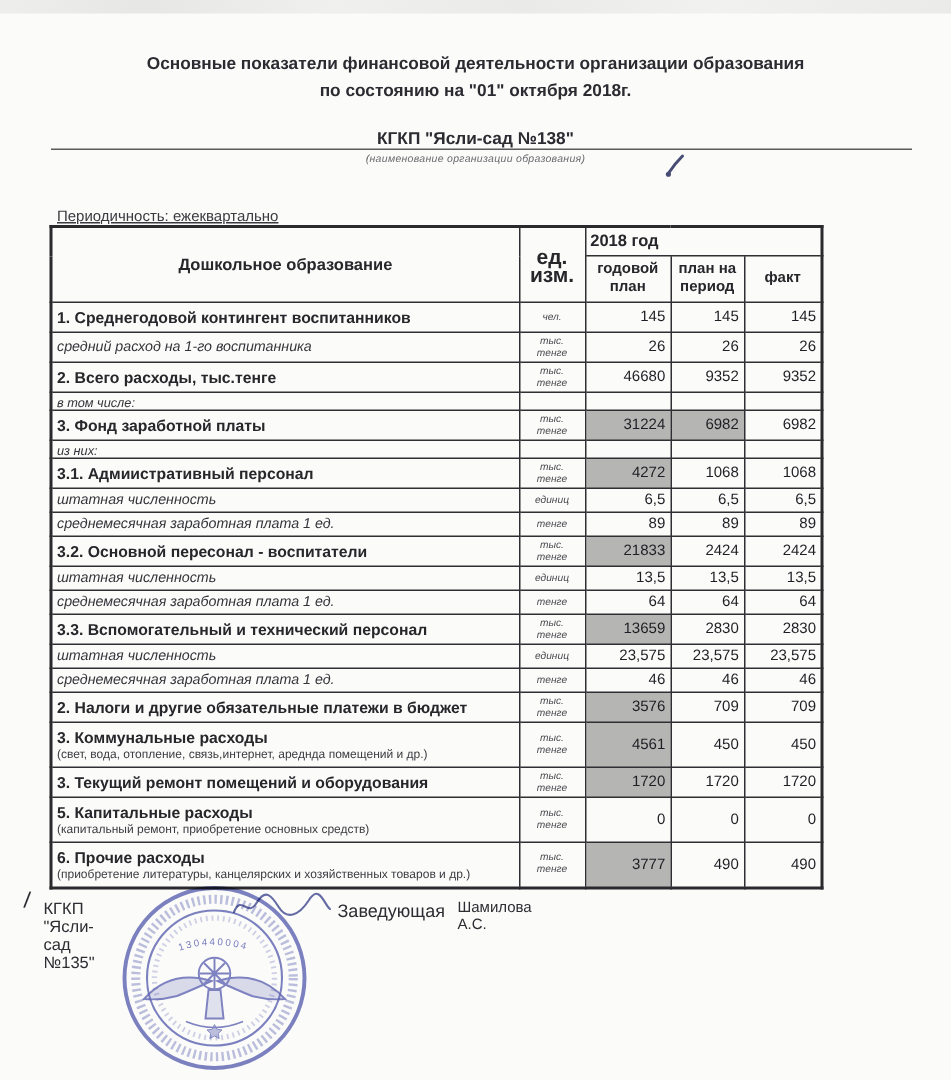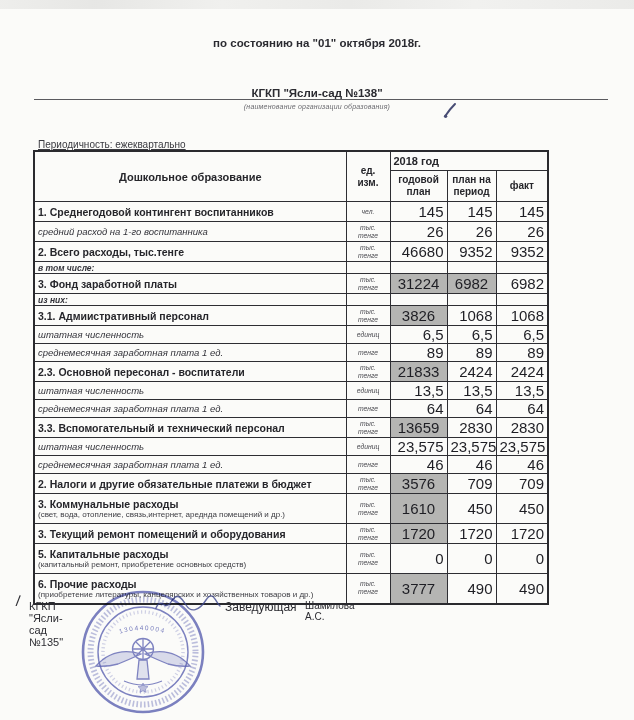--- a/index.html
+++ b/index.html
@@ -34,50 +34,51 @@
   table.fin{
     position:absolute;top:150px;left:33px;width:514px;
     border-collapse:collapse;table-layout:fixed;
     border:2px solid #2a2a2e;
   }
   table.fin th, table.fin td{
     border:1px solid #2e2e33;
     padding:0 3px;overflow:hidden;
   }
   th.c-label{font-weight:bold;font-size:11px;text-align:center;}
-  th.c-unit{font-weight:bold;font-size:10px;text-align:center;line-height:12px;}
+  th.c-unit{font-weight:bold;font-size:14px;text-align:center;line-height:12px;}
   th.c-year{font-weight:bold;font-size:11px;text-align:left;height:18px;}
   th.c-sub{font-weight:bold;font-size:10px;text-align:center;line-height:12px;font-weight:bold;}
   td.lab{font-size:10.5px;text-align:left;}
   tr.bold td.lab .t{font-weight:bold;margin-top:48px;}
   tr.plain td.lab .t{font-weight:bold;}
   tr.ital td.lab{font-style:italic;font-size:9.5px;color:#33333a;}
-  tr.sec td.lab{font-style:italic;font-size:8.5px;color:#33333a;font-weight:bold;}
+  tr.sec td.lab{font-style:italic;font-size:8.5px;color:#33333a;}
   td.lab .sub{font-size:8px;font-weight:normal;color:#3c3c42;line-height:9px;display:block;}
   td.unit{font-style:italic;font-size:6.8px;color:#4a4a50;text-align:center;line-height:8px;}
-  td.v{font-size:15px;text-align:right;padding-right:5px;color:#1e1e24;}
-  td.sh{background:#b5b5b3;background-image:radial-gradient(#aaaaa8 12%,transparent 13%);background-size:4px 4px;text-align:center;}
+  td.v{font-size:10px;text-align:right;padding-right:5px;color:#1e1e24;}
+  td.sh{background:#b5b5b3;background-image:radial-gradient(#aaaaa8 12%,transparent 13%);background-size:4px 4px;}
   tr.h-a{height:20px;} tr.h-b{height:12px;} tr.h-c{height:16px;} tr.h-d{height:30px;}
   th.hdr2{height:30px;}
 
   .footer{position:absolute;top:0;left:0;}
   .f-slash{position:absolute;left:16px;top:592px;font-size:15px;color:#2e2e34;transform:rotate(6deg);}
   .f-org{position:absolute;left:29px;top:600px;font-size:11px;color:#2c2c32;}
   .f-sign{position:absolute;left:152px;top:593px;width:72px;height:22px;}
   .f-role{position:absolute;left:225px;top:600px;font-size:12px;color:#2c2c32;}
   .f-name{position:absolute;left:305px;top:600px;font-size:10px;color:#2c2c32;}
 
   .stamp{position:absolute;left:76px;top:586px;width:134px;height:134px;mix-blend-mode:multiply;opacity:.88;}
 </style>
 </head>
 <body>
 
 <div class="scan-edge"></div>
 
 <div class="doc-title">
+  <div>Основные показатели финансовой деятельности организации образования</div>
   <div>по состоянию на "01" октября 2018г.</div>
 </div>
 
 <div class="org-block">
   <span class="org-name">КГКП "Ясли-сад №138"</span>
 </div>
 <div class="org-rule"></div>
 <div class="org-caption">(наименование организации образования)</div>
 
 <svg class="pen-mark" viewBox="0 0 18 20">
@@ -146,40 +147,40 @@
     <tr class="sec h-b">
       <td class="lab"><span class="t">из них:</span></td>
       <td class="unit"></td>
       <td class="v"></td>
       <td class="v"></td>
       <td class="v"></td>
     </tr>
     <tr class="plain h-a">
       <td class="lab"><span class="t">3.1. Адмиистративный персонал</span></td>
       <td class="unit">тыс. тенге</td>
-      <td class="v sh">3826</td>
+      <td class="v sh">4272</td>
       <td class="v">1068</td>
       <td class="v">1068</td>
     </tr>
     <tr class="ital h-c">
       <td class="lab"><span class="t">штатная численность</span></td>
       <td class="unit">единиц</td>
       <td class="v">6,5</td>
       <td class="v">6,5</td>
       <td class="v">6,5</td>
     </tr>
     <tr class="ital h-c">
       <td class="lab"><span class="t">среднемесячная заработная плата 1 ед.</span></td>
       <td class="unit">тенге</td>
       <td class="v">89</td>
       <td class="v">89</td>
       <td class="v">89</td>
     </tr>
     <tr class="plain h-a">
-      <td class="lab"><span class="t">2.3. Основной пересонал - воспитатели</span></td>
+      <td class="lab"><span class="t">3.2. Основной пересонал - воспитатели</span></td>
       <td class="unit">тыс. тенге</td>
       <td class="v sh">21833</td>
       <td class="v">2424</td>
       <td class="v">2424</td>
     </tr>
     <tr class="ital h-c">
       <td class="lab"><span class="t">штатная численность</span></td>
       <td class="unit">единиц</td>
       <td class="v">13,5</td>
       <td class="v">13,5</td>
@@ -216,21 +217,21 @@
     <tr class="bold h-a">
       <td class="lab"><span class="t">2. Налоги и другие обязательные платежи в бюджет</span></td>
       <td class="unit">тыс. тенге</td>
       <td class="v sh">3576</td>
       <td class="v">709</td>
       <td class="v">709</td>
     </tr>
     <tr class="bold h-d">
       <td class="lab"><span class="t">3. Коммунальные расходы</span><span class="sub">(свет, вода, отопление, связь,интернет, ареднда помещений и др.)</span></td>
       <td class="unit">тыс. тенге</td>
-      <td class="v sh">1610</td>
+      <td class="v sh">4561</td>
       <td class="v">450</td>
       <td class="v">450</td>
     </tr>
     <tr class="bold h-a">
       <td class="lab"><span class="t">3. Текущий ремонт помещений и оборудования</span></td>
       <td class="unit">тыс. тенге</td>
       <td class="v sh">1720</td>
       <td class="v">1720</td>
       <td class="v">1720</td>
     </tr>

